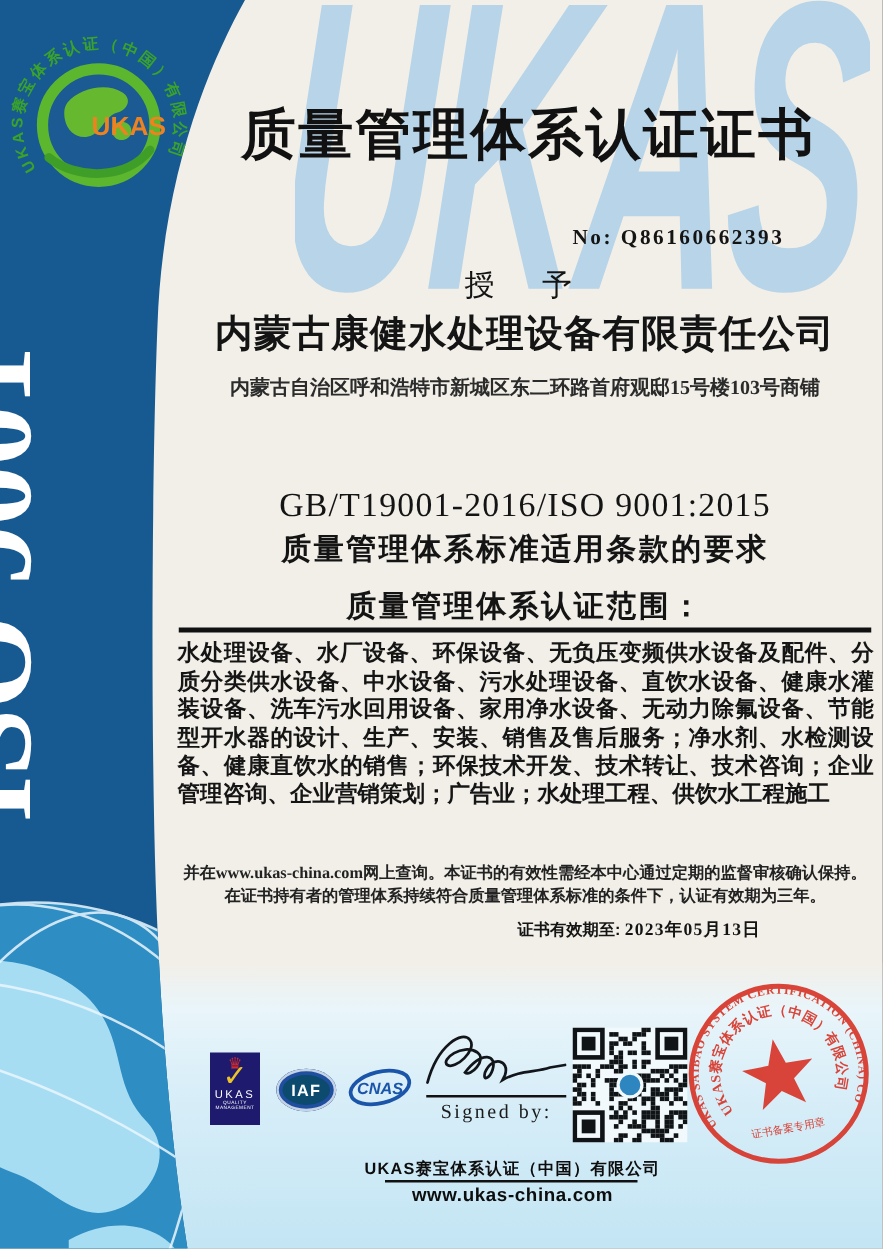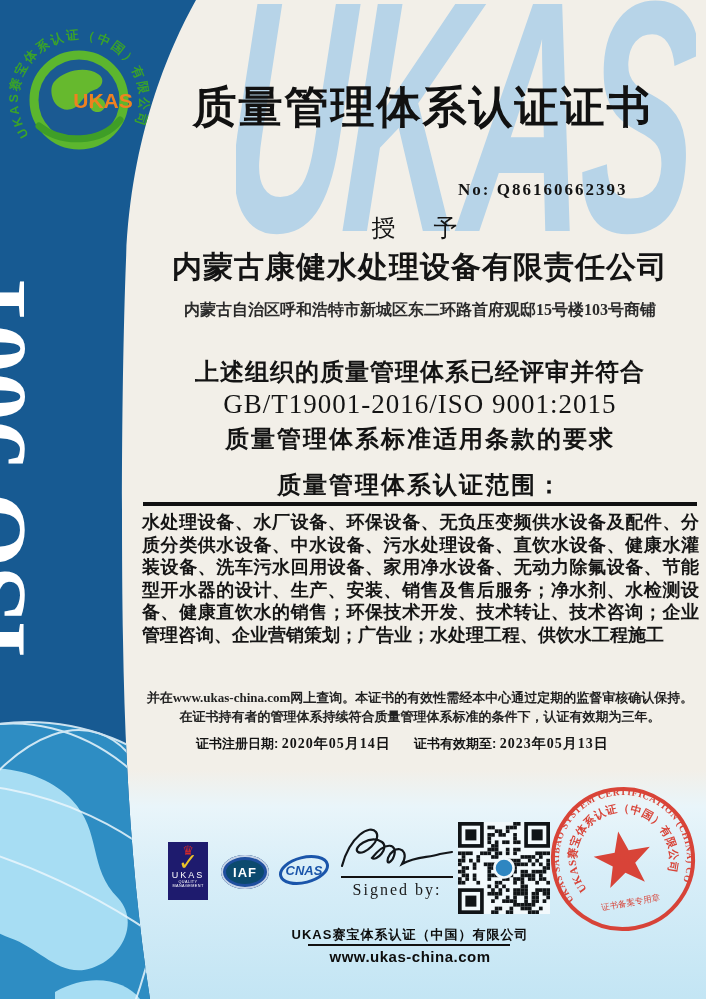--- a/index.html
+++ b/index.html
@@ -118,35 +118,30 @@
     </text>
   </svg>
 
   <div class="abs content title">质量管理体系认证证书</div>
   <div class="abs content cert-no">No: Q86160662393</div>
 
   <div class="abs content awarded">授 予</div>
   <div class="abs content company">内蒙古康健水处理设备有限责任公司</div>
   <div class="abs content address">内蒙古自治区呼和浩特市新城区东二环路首府观邸15号楼103号商铺</div>
 
-  <div class="abs content stmt1">上述组织的质量管理体系已经评审并符合</div>
   <div class="abs content stmt2">GB/T19001-2016/ISO 9001:2015</div>
   <div class="abs content stmt3">质量管理体系标准适用条款的要求</div>
 
   <div class="abs content scope-head">质量管理体系认证范围：</div>
   <div class="abs content scope-rule"></div>
   <div class="abs content scope-text">水处理设备、水厂设备、环保设备、无负压变频供水设备及配件、分质分类供水设备、中水设备、污水处理设备、直饮水设备、健康水灌装设备、洗车污水回用设备、家用净水设备、无动力除氟设备、节能型开水器的设计、生产、安装、销售及售后服务；净水剂、水检测设备、健康直饮水的销售；环保技术开发、技术转让、技术咨询；企业管理咨询、企业营销策划；广告业；水处理工程、供饮水工程施工</div>
 
   <div class="abs content fn1">在证书持有者的管理体系持续符合质量管理体系标准的条件下，认证有效期为三年。</div>
   <div class="abs content fn2">并在www.ukas-china.com网上查询。本证书的有效性需经本中心通过定期的监督审核确认保持。</div>
 
-  <div class="abs content date-group date-reg">
-    <span class="date-label">证书注册日期:</span>
-    <span class="date-value">2020年05月14日</span>
-  </div>
   <div class="abs content date-group date-exp">
     <span class="date-label">证书有效期至:</span>
     <span class="date-value">2023年05月13日</span>
   </div>
 
   <div class="abs content ukas-badge">
     <div class="crown">♛</div>
     <div class="check">✓</div>
     <div class="b-ukas">UKAS</div>
     <div class="b-sub">QUALITY

